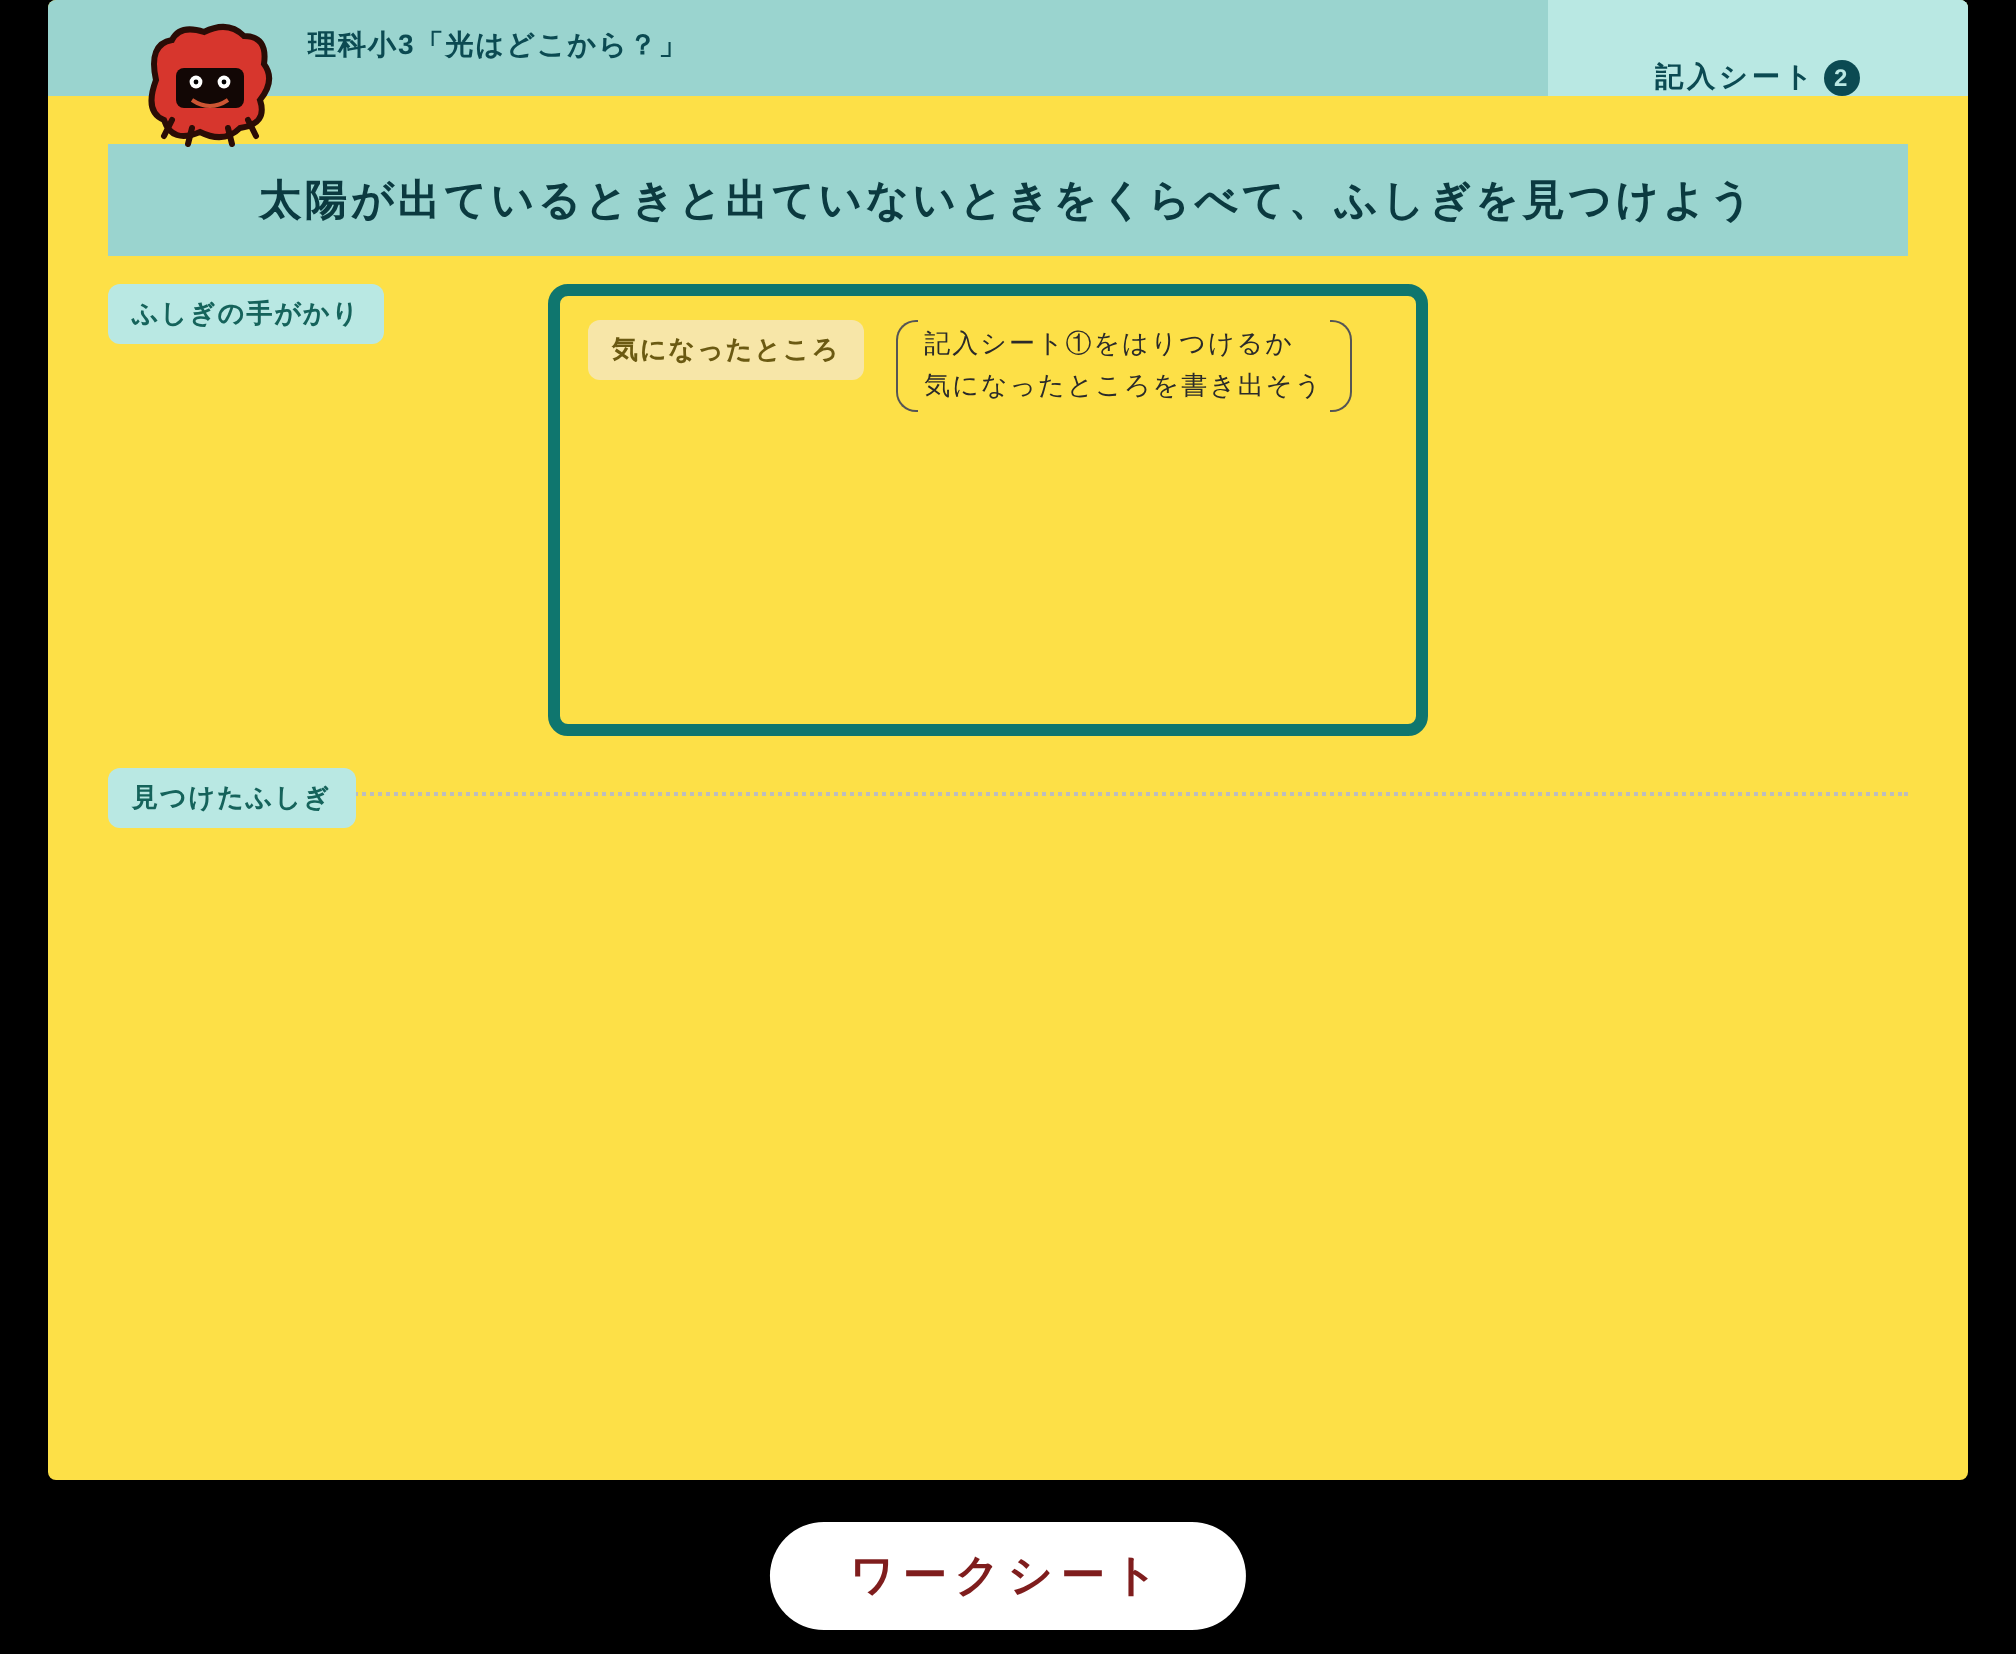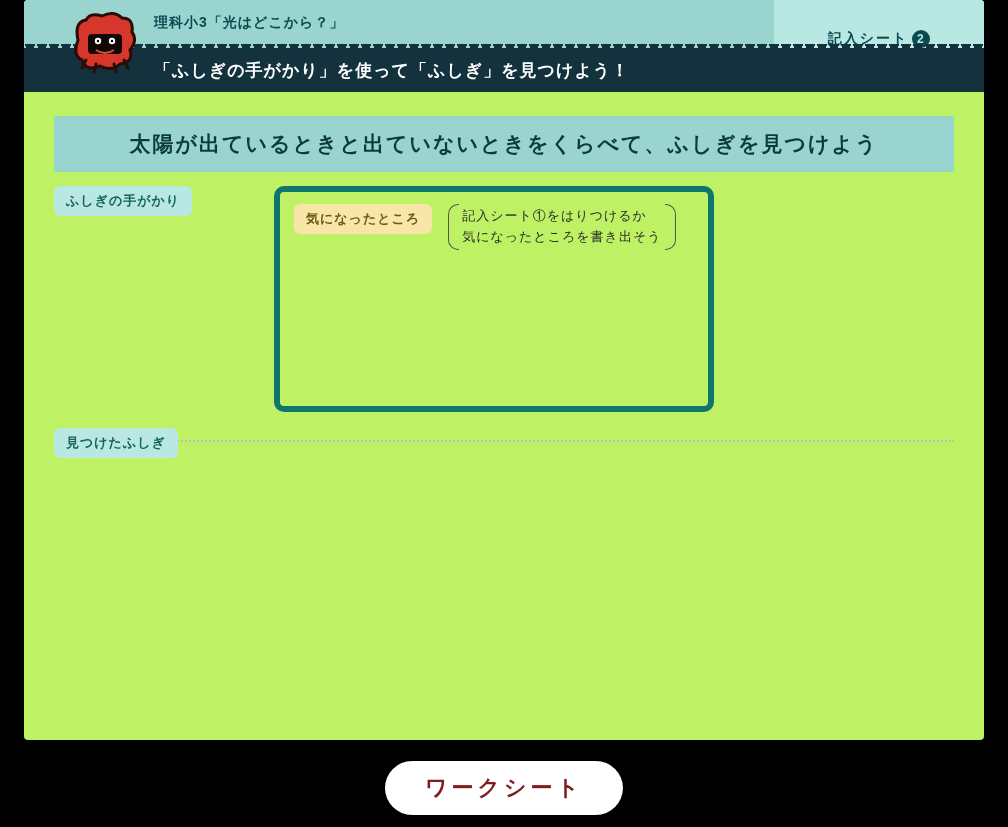--- a/index.html
+++ b/index.html
@@ -10,21 +10,21 @@
     height: 827px;
     position: relative;
     overflow: hidden;
   }
   .sheet {
     position: absolute;
     left: 24px;
     top: 0;
     width: 960px;
     height: 740px;
-    background: #bef264;
+    background: #fde047;
     border-radius: 4px;
     overflow: hidden;
     box-shadow: 0 2px 12px rgba(0,0,0,0.3);
   }
   
   .hdr {
     position: relative;
     height: 48px;
     background: #9ad4cf;
   }
@@ -230,23 +230,20 @@
   </div>
 
   <div class="hdr">
     <div class="hdr-title">理科小3「光はどこから？」</div>
     <div class="hdr-right">
       <span>記入シート</span>
       <span class="num">2</span>
     </div>
   </div>
 
-  <div class="subbanner">
-    <div class="subbanner-text">「ふしぎの手がかり」を使って「ふしぎ」を見つけよう！</div>
-  </div>
 
   <div class="content">
 
     <div class="bigbar">太陽が出ているときと出ていないときをくらべて、ふしぎを見つけよう</div>
 
     <div class="row1">
       <div class="clue-col">
         <span class="tag tag-teal">ふしぎの手がかり</span>
       </div>
       <div class="bigbox">

